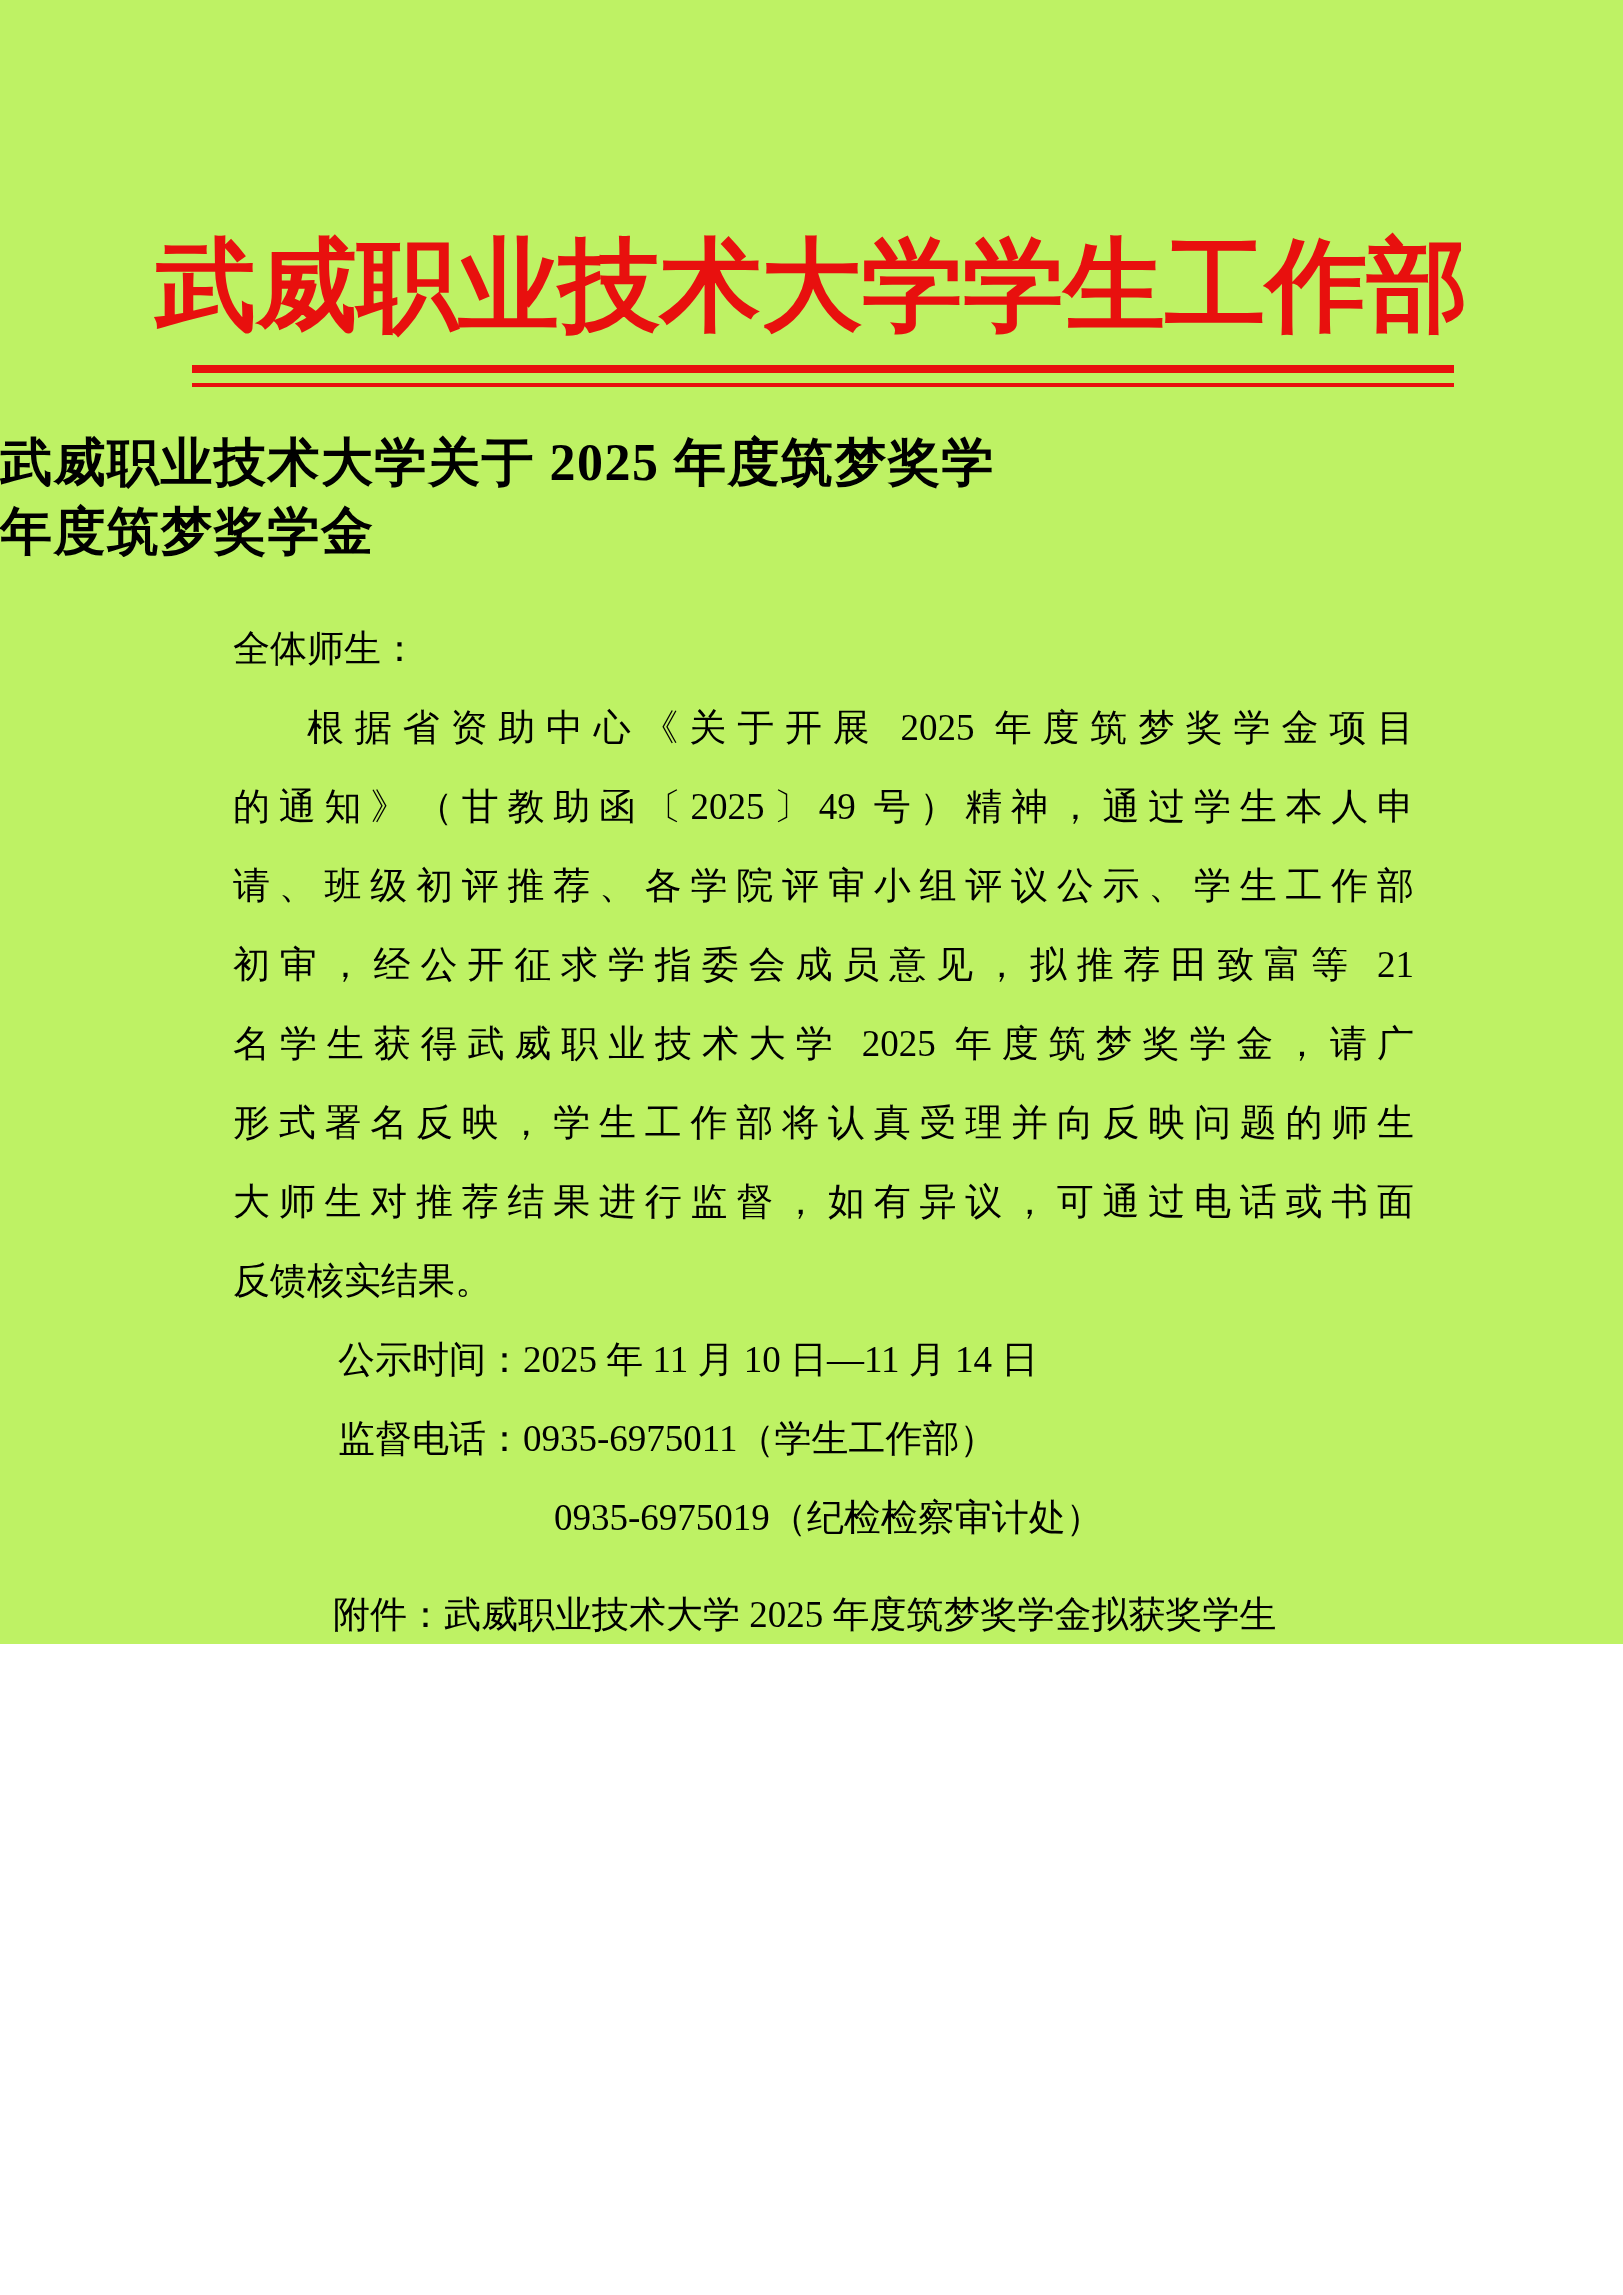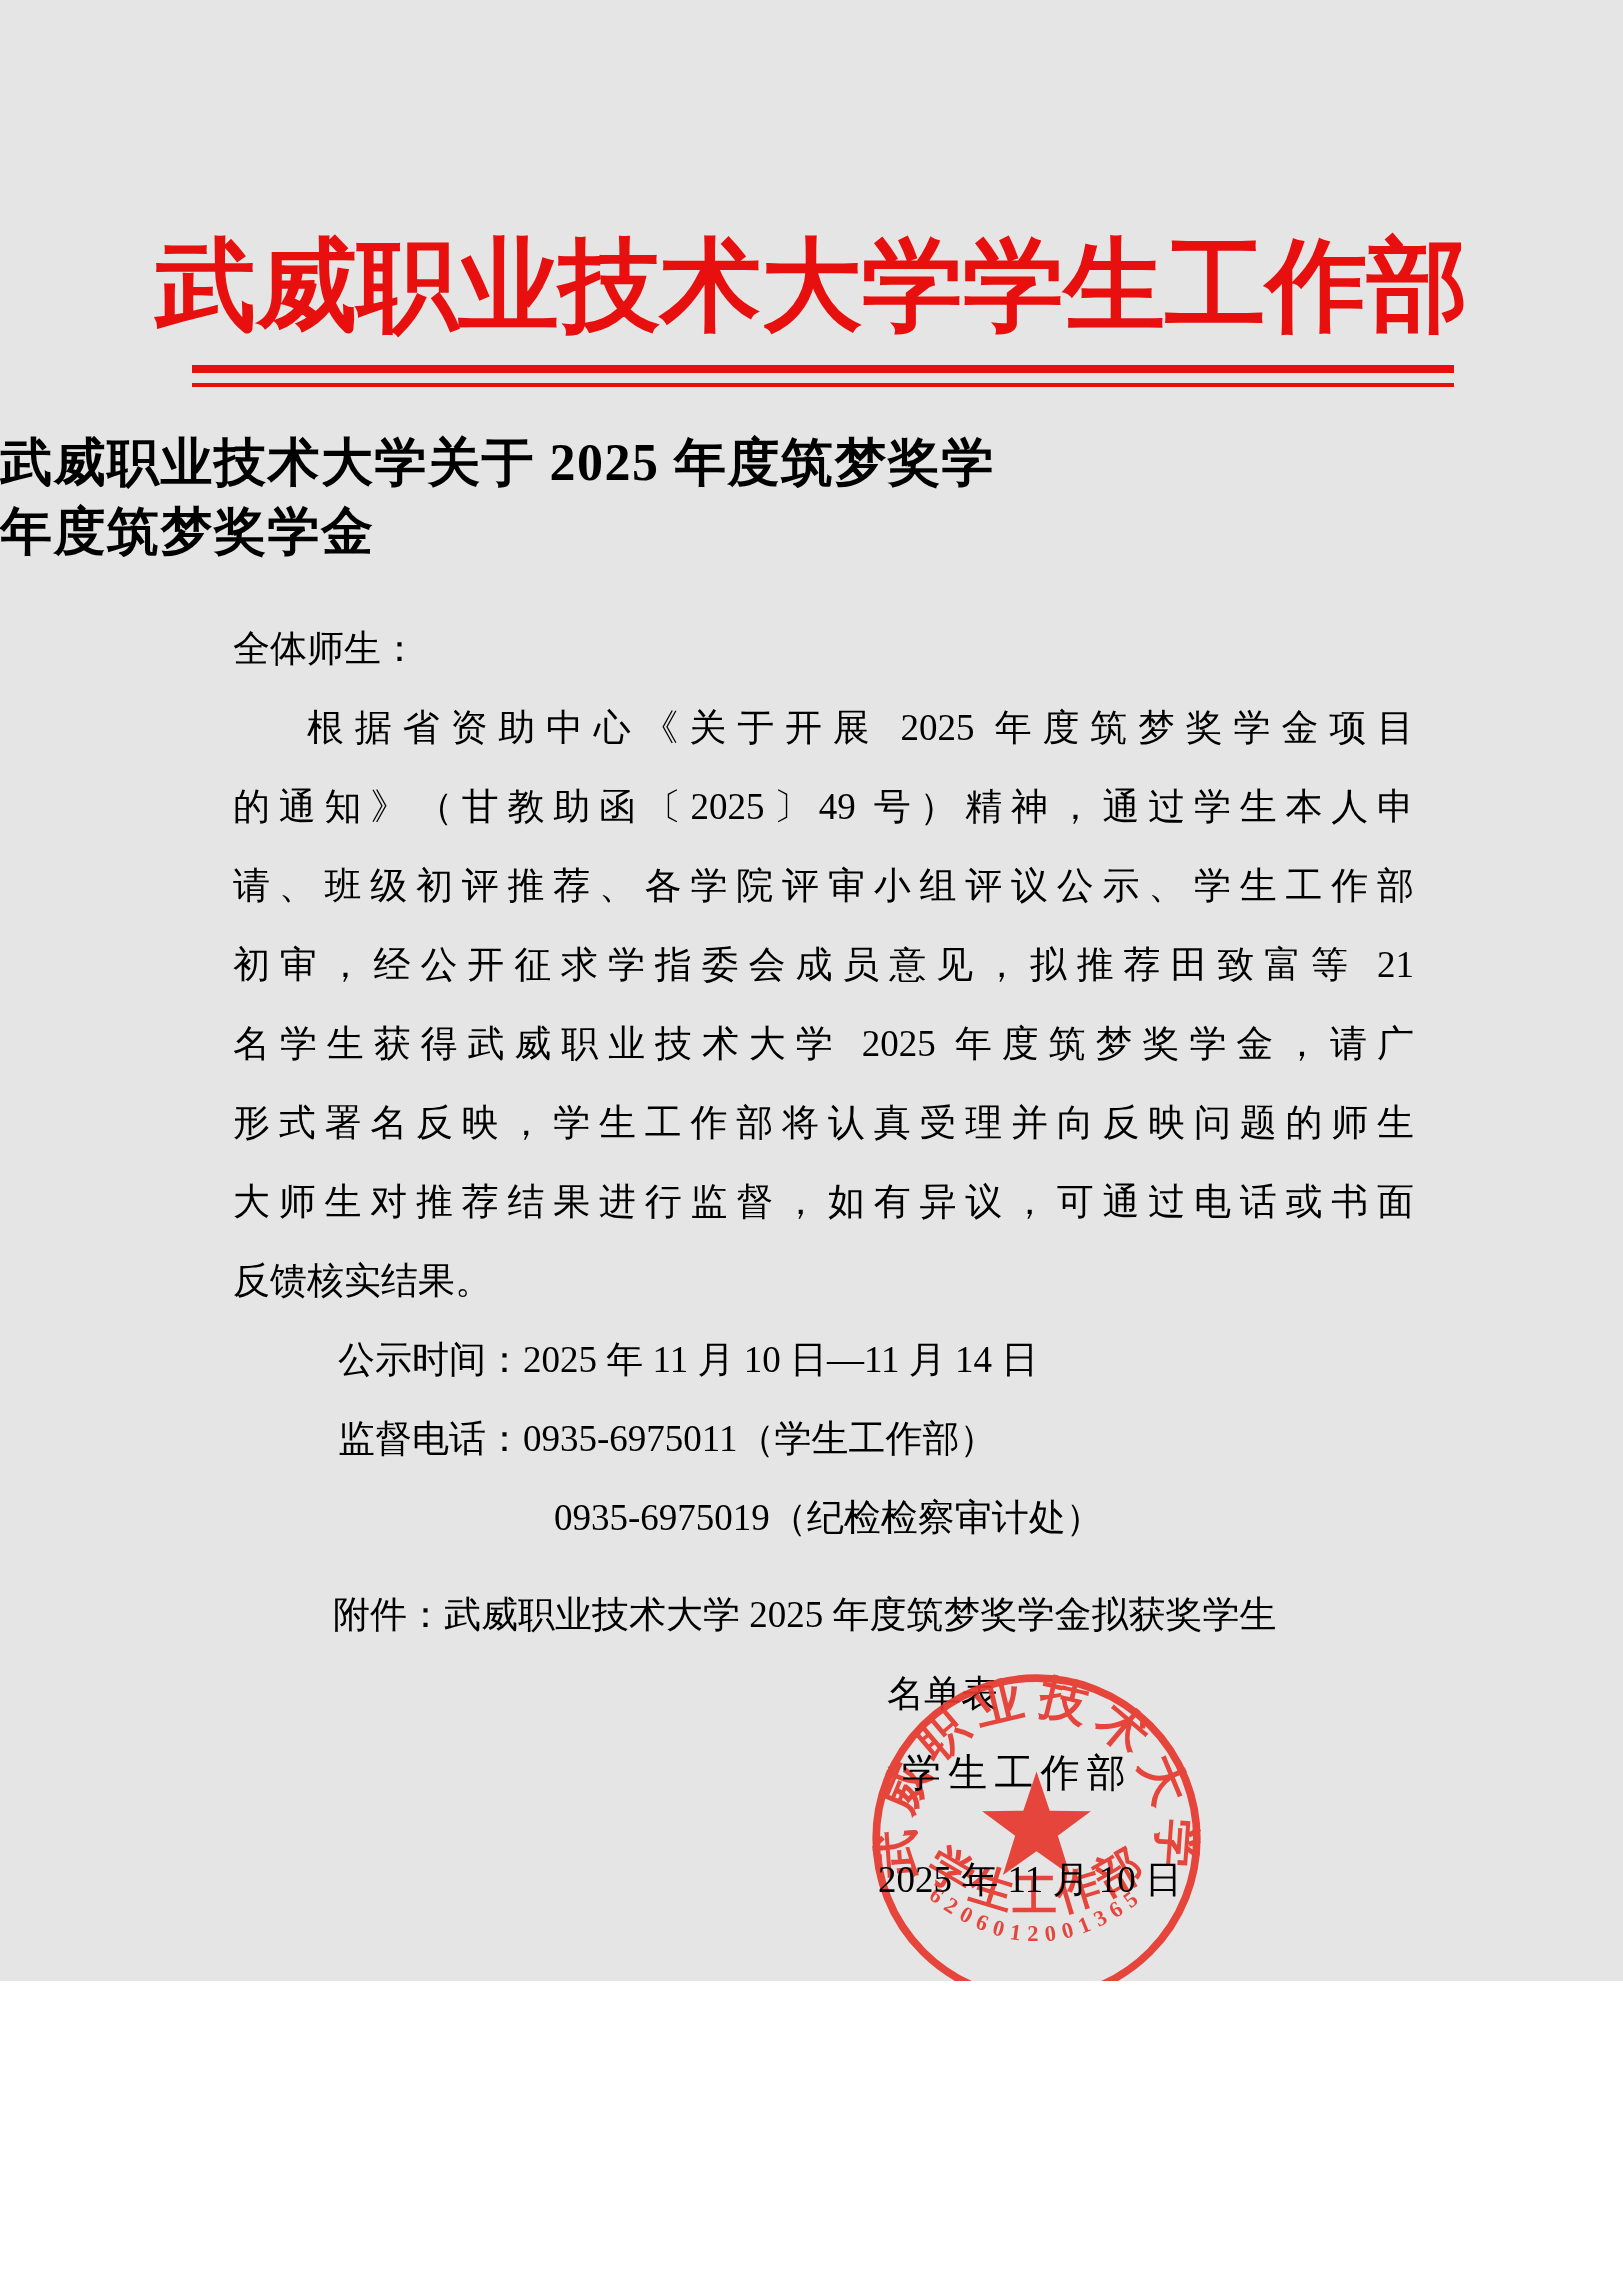--- a/index.html
+++ b/index.html
@@ -1,19 +1,19 @@
 <!DOCTYPE html>
 <html style="font-size:8.2px"><head>
 <meta charset="utf-8">
 <style>
   html,body { margin:0; padding:0; background:#ffffff; }
   .page {
     position:relative;
-    width:1623px; height:1981px;
-    background:#e5e5e5;
+    width:1623px; height:1644px;
+    background:#bef264;
     overflow:hidden;
     font-family:"Liberation Serif","DejaVu Serif",serif;
     color:#000;
   }
   .masthead {
     position:absolute; top:233px; left:0; width:100%;
     text-align:center;
     font-size:101px; line-height:107px; font-weight:bold;
     color:#e8100e; letter-spacing:0px; white-space:nowrap;
   }

